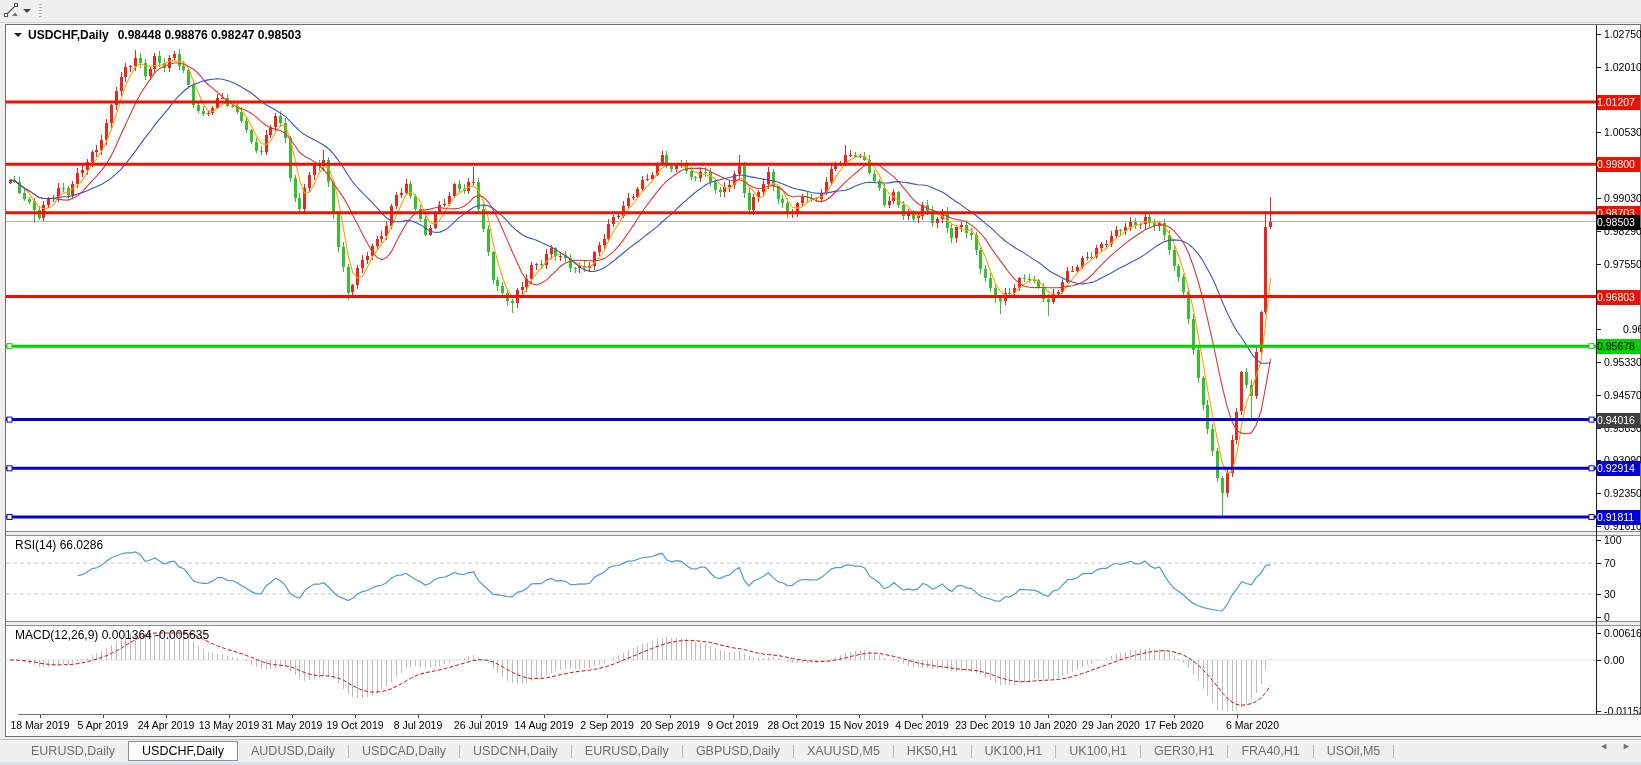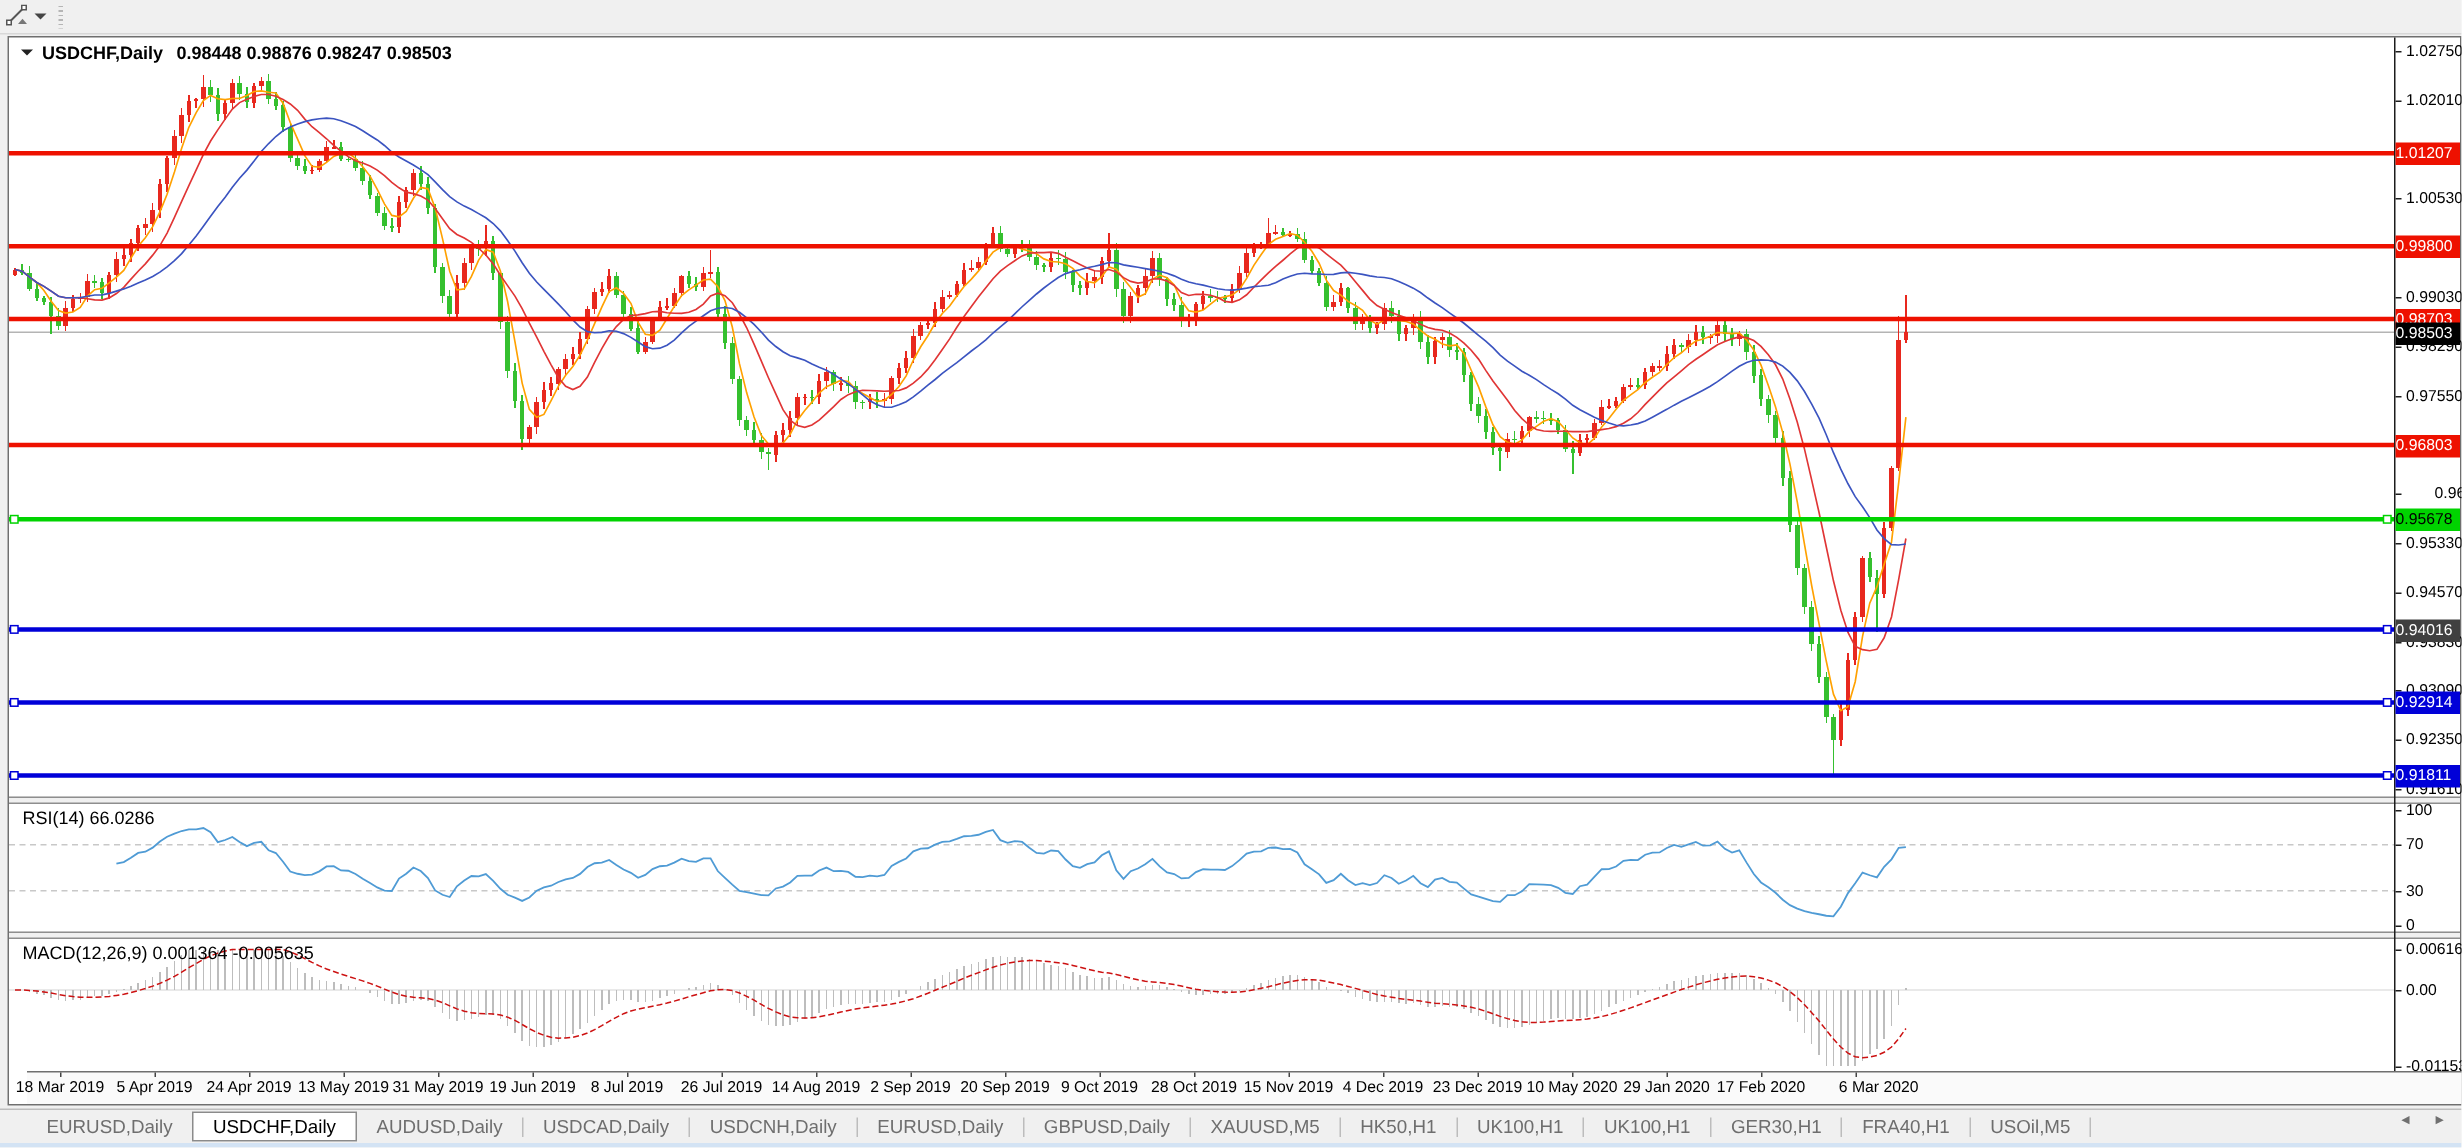--- a/index.html
+++ b/index.html
@@ -957,21 +957,21 @@
         <div class="date-label" style="left: 22px;">18 Mar 2019</div>
         <div class="date-tick" style="left: 85px;"></div>
         <div class="date-label" style="left: 85px;">5 Apr 2019</div>
         <div class="date-tick" style="left: 148px;"></div>
         <div class="date-label" style="left: 148px;">24 Apr 2019</div>
         <div class="date-tick" style="left: 211px;"></div>
         <div class="date-label" style="left: 211px;">13 May 2019</div>
         <div class="date-tick" style="left: 274px;"></div>
         <div class="date-label" style="left: 274px;">31 May 2019</div>
         <div class="date-tick" style="left: 337px;"></div>
-        <div class="date-label" style="left: 337px;">19 Jun 2019</div>
+        <div class="date-label" style="left: 337px;">19 Oct 2019</div>
         <div class="date-tick" style="left: 400px;"></div>
         <div class="date-label" style="left: 400px;">8 Jul 2019</div>
         <div class="date-tick" style="left: 463px;"></div>
         <div class="date-label" style="left: 463px;">26 Jul 2019</div>
         <div class="date-tick" style="left: 526px;"></div>
         <div class="date-label" style="left: 526px;">14 Aug 2019</div>
         <div class="date-tick" style="left: 589px;"></div>
         <div class="date-label" style="left: 589px;">2 Sep 2019</div>
         <div class="date-tick" style="left: 652px;"></div>
         <div class="date-label" style="left: 652px;">20 Sep 2019</div>
@@ -979,21 +979,21 @@
         <div class="date-label" style="left: 715px;">9 Oct 2019</div>
         <div class="date-tick" style="left: 778px;"></div>
         <div class="date-label" style="left: 778px;">28 Oct 2019</div>
         <div class="date-tick" style="left: 841px;"></div>
         <div class="date-label" style="left: 841px;">15 Nov 2019</div>
         <div class="date-tick" style="left: 904px;"></div>
         <div class="date-label" style="left: 904px;">4 Dec 2019</div>
         <div class="date-tick" style="left: 967px;"></div>
         <div class="date-label" style="left: 967px;">23 Dec 2019</div>
         <div class="date-tick" style="left: 1030px;"></div>
-        <div class="date-label" style="left: 1030px;">10 May 2020</div>
+        <div class="date-label" style="left: 1030px;">10 Jan 2020</div>
         <div class="date-tick" style="left: 1093px;"></div>
         <div class="date-label" style="left: 1093px;">29 Jan 2020</div>
         <div class="date-tick" style="left: 1156px;"></div>
         <div class="date-label" style="left: 1156px;">17 Feb 2020</div>
         <div class="date-tick" style="left: 1219px;"></div>
         <div class="date-label" style="left: 1219px; text-align: right;">6 Mar 2020</div>
       </div>
   </div>
 </div>
 

